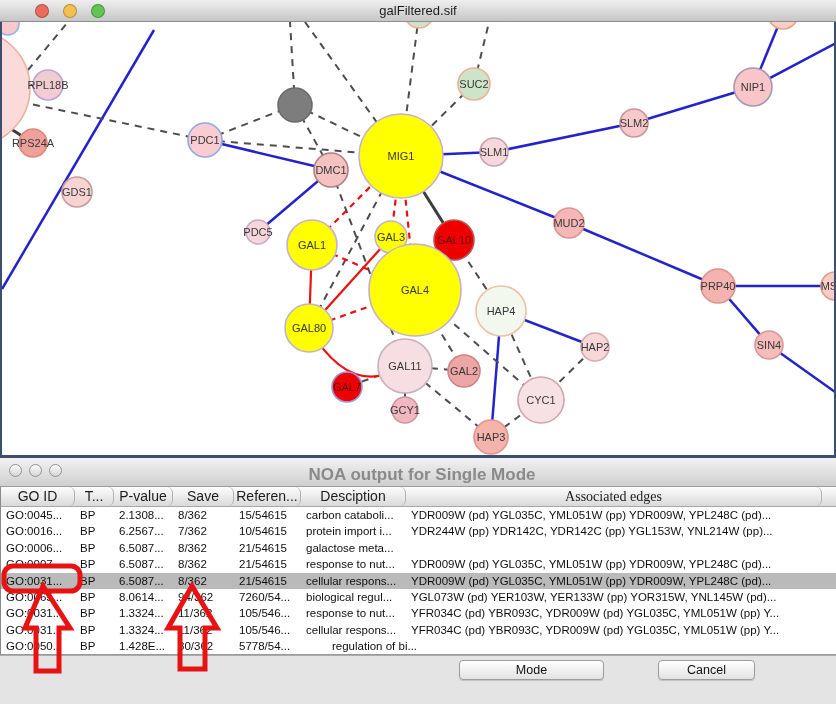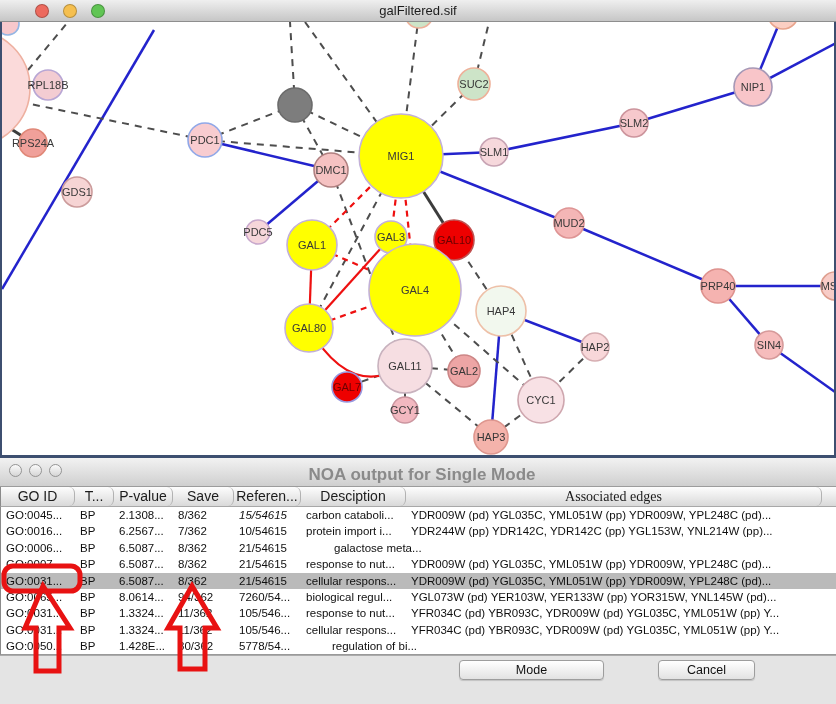--- a/index.html
+++ b/index.html
@@ -263,40 +263,40 @@
       <div class="th" style="width: 67px;">Referen...</div>
       <div class="th" style="width: 105px;">Desciption</div>
       <div class="th" style="width: 416px; font-family: Liberation Serif, serif;">Associated edges</div>
     </div>
   <div class="tbody" id="tbody">
       <div class="trow">
         <div class="td" style="width: 74px;">GO:0045...</div>
         <div class="td" style="width: 39px;">BP</div>
         <div class="td" style="width: 59px;">2.1308...</div>
         <div class="td" style="width: 61px;">8/362</div>
-        <div class="td" style="width: 67px; font-style: italic;">15/54615</div>
+        <div class="td" style="width: 67px;">15/54615</div>
         <div class="td" style="width: 105px;">carbon cataboli...</div>
         <div class="td" style="width: 416px;">YDR009W (pd) YGL035C, YML051W (pp) YDR009W, YPL248C (pd)...</div>
       </div>
       <div class="trow">
         <div class="td" style="width: 74px;">GO:0016...</div>
         <div class="td" style="width: 39px;">BP</div>
         <div class="td" style="width: 59px;">6.2567...</div>
         <div class="td" style="width: 61px;">7/362</div>
         <div class="td" style="width: 67px;">10/54615</div>
         <div class="td" style="width: 105px;">protein import i...</div>
         <div class="td" style="width: 416px;">YDR244W (pp) YDR142C, YDR142C (pp) YGL153W, YNL214W (pp)...</div>
       </div>
       <div class="trow">
         <div class="td" style="width: 74px;">GO:0006...</div>
         <div class="td" style="width: 39px;">BP</div>
         <div class="td" style="width: 59px;">6.5087...</div>
         <div class="td" style="width: 61px;">8/362</div>
         <div class="td" style="width: 67px;">21/54615</div>
-        <div class="td" style="width: 105px; margin-left: 28px;">galactose meta...</div>
+        <div class="td" style="width: 105px;">galactose meta...</div>
       </div>
       <div class="trow">
         <div class="td" style="width: 74px;">GO:0007...</div>
         <div class="td" style="width: 39px;">BP</div>
         <div class="td" style="width: 59px;">6.5087...</div>
         <div class="td" style="width: 61px;">8/362</div>
         <div class="td" style="width: 67px;">21/54615</div>
         <div class="td" style="width: 105px;">response to nut...</div>
         <div class="td" style="width: 416px;">YDR009W (pd) YGL035C, YML051W (pp) YDR009W, YPL248C (pd)...</div>
       </div>

